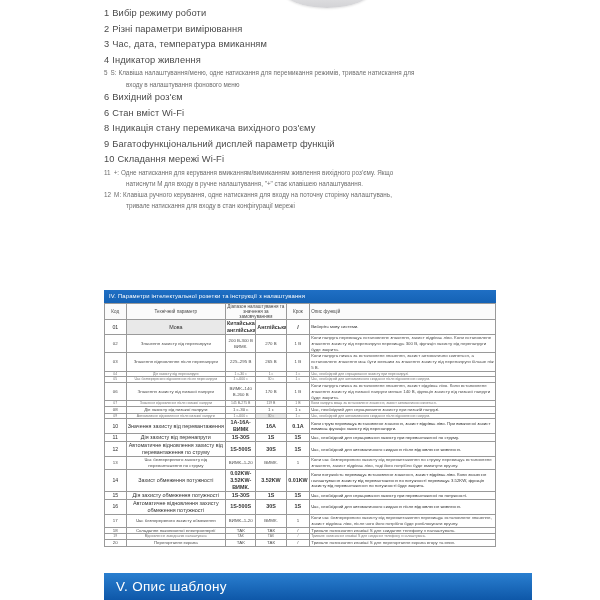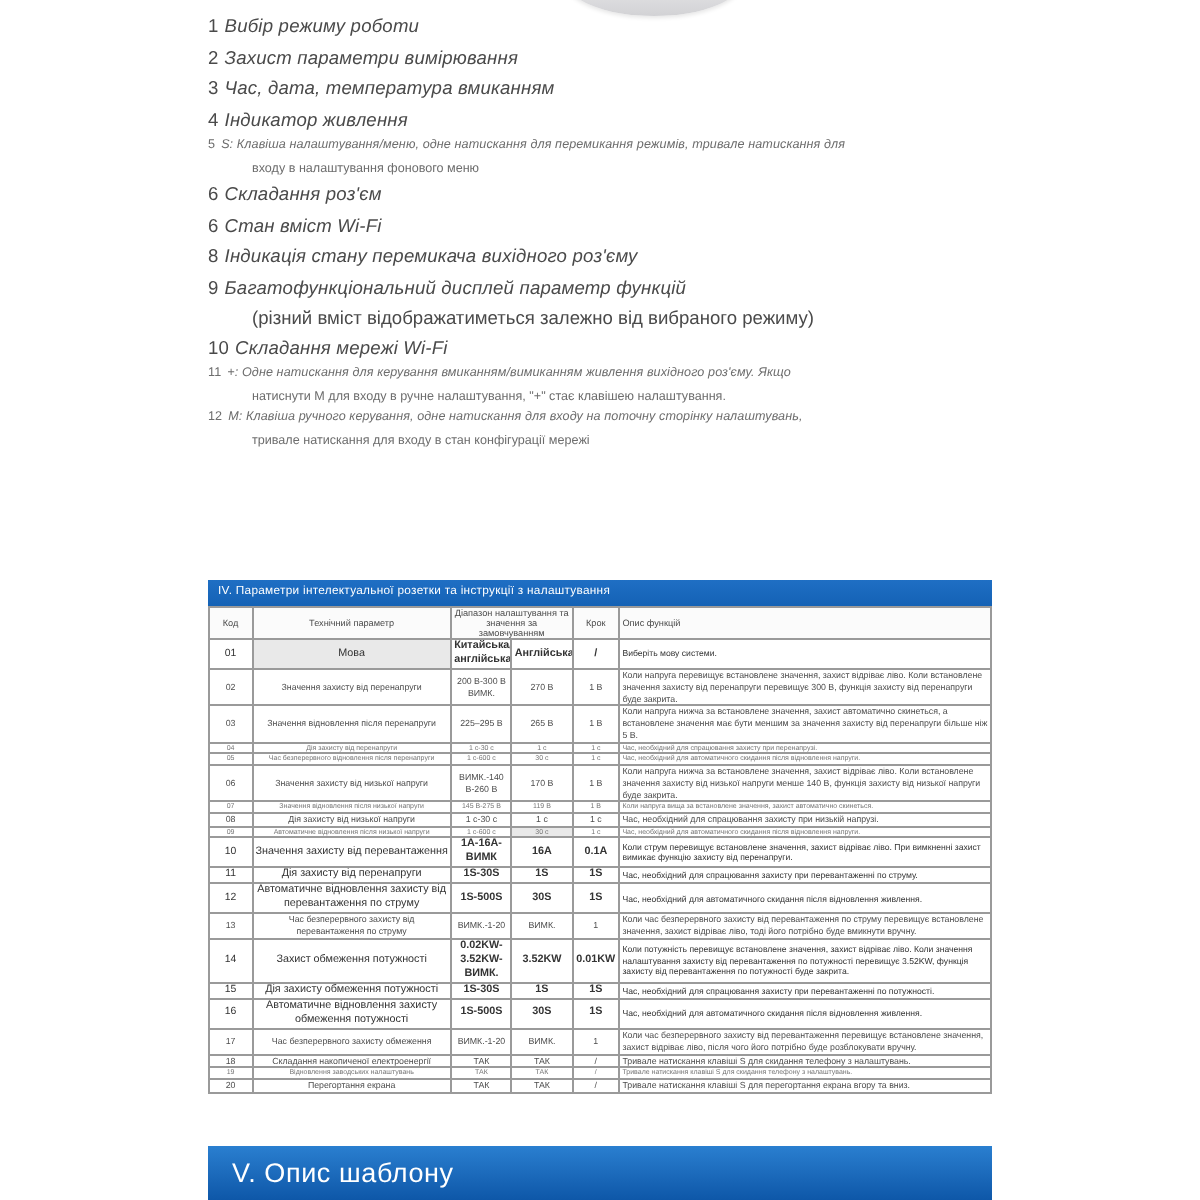--- a/index.html
+++ b/index.html
@@ -20,38 +20,38 @@
     border-radius:0 0 48px 48px/0 0 20px 20px;
     box-shadow:0 1px 2px rgba(0,0,0,.10);
   }
 
   
   .feature-list{
     position:absolute;left:104px;top:6px;width:400px;
   }
   .fi{display:flex;align-items:flex-start;margin-bottom:1px;}
   .fi .num{flex:0 0 auto;margin-right:3px;}
-  .fi .txt{flex:1 1 auto;font-style:italic;}
+  .fi .txt{flex:1 1 auto;}
   .big{font-size:9.3px;line-height:14.5px;color:#4a4a4a;letter-spacing:.1px;}
   .small{font-size:6.3px;line-height:10.5px;color:#6d6d6d;letter-spacing:.05px;}
   .cont-big{font-size:9.3px;line-height:14.5px;color:#4a4a4a;padding-left:22px;}
   .cont-small{font-size:6.3px;line-height:10.5px;color:#6d6d6d;padding-left:22px;}
 
   
   .sec-bar{
     position:absolute;left:104px;width:392px;height:13px;
     background:linear-gradient(180deg,#1f6fc4 0%,#1462b5 100%);
     color:#fff;font-size:5.9px;line-height:13px;
     padding-left:5px;box-sizing:border-box;letter-spacing:.15px;
     white-space:nowrap;overflow:hidden;
   }
   #sec4{top:290px;}
 
   .sec-bar-big{
-    position:absolute;left:104px;top:573px;width:392px;height:27px;
+    position:absolute;left:104px;top:573px;width:428px;height:27px;
     background:linear-gradient(180deg,#2a7fd0 0%,#0e57a8 100%);
     color:#fff;font-size:13.5px;line-height:27px;
     padding-left:12px;box-sizing:border-box;letter-spacing:.3px;
   }
 
   
   table.params{
     position:absolute;left:104px;top:303px;width:392px;
     border-collapse:collapse;table-layout:fixed;
     background:#fff;
@@ -94,52 +94,51 @@
 
   <div class="device-remnant"></div>
 
   <div class="feature-list">
       <div class="fi big">
         <span class="num">1</span>
         <span class="txt">Вибір режиму роботи</span>
       </div>
       <div class="fi big">
         <span class="num">2</span>
-        <span class="txt">Захист параметри вимірювання</span>
+        <span class="txt">Різні параметри вимірювання</span>
       </div>
       <div class="fi big">
         <span class="num">3</span>
         <span class="txt">Час, дата, температура вмиканням</span>
       </div>
       <div class="fi big">
         <span class="num">4</span>
         <span class="txt">Індикатор живлення</span>
       </div>
       <div class="fi small">
         <span class="num">5</span>
         <span class="txt">S: Клавіша налаштування/меню, одне натискання для перемикання режимів, тривале натискання для</span>
       </div>
       <div class="cont-small">входу в налаштування фонового меню</div>
       <div class="fi big">
         <span class="num">6</span>
-        <span class="txt">Складання роз'єм</span>
+        <span class="txt">Вихідний роз'єм</span>
       </div>
       <div class="fi big">
         <span class="num">6</span>
         <span class="txt">Стан вміст Wi-Fi</span>
       </div>
       <div class="fi big">
         <span class="num">8</span>
         <span class="txt">Індикація стану перемикача вихідного роз'єму</span>
       </div>
       <div class="fi big">
         <span class="num">9</span>
         <span class="txt">Багатофункціональний дисплей параметр функцій</span>
       </div>
-      <div class="cont-big">(різний вміст відображатиметься залежно від вибраного режиму)</div>
       <div class="fi big">
         <span class="num">10</span>
         <span class="txt">Складання мережі Wi-Fi</span>
       </div>
       <div class="fi small">
         <span class="num">11</span>
         <span class="txt">+: Одне натискання для керування вмиканням/вимиканням живлення вихідного роз'єму. Якщо</span>
       </div>
       <div class="cont-small">натиснути М для входу в ручне налаштування, "+" стає клавішею налаштування.</div>
       <div class="fi small">

